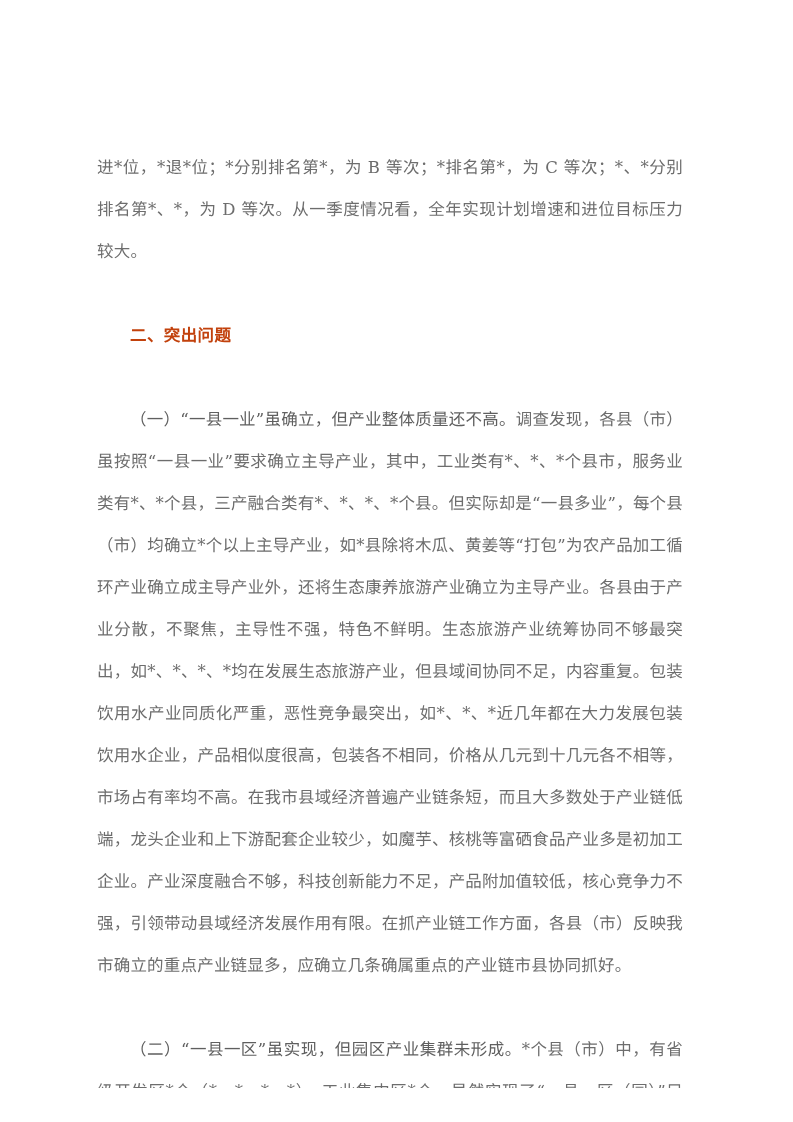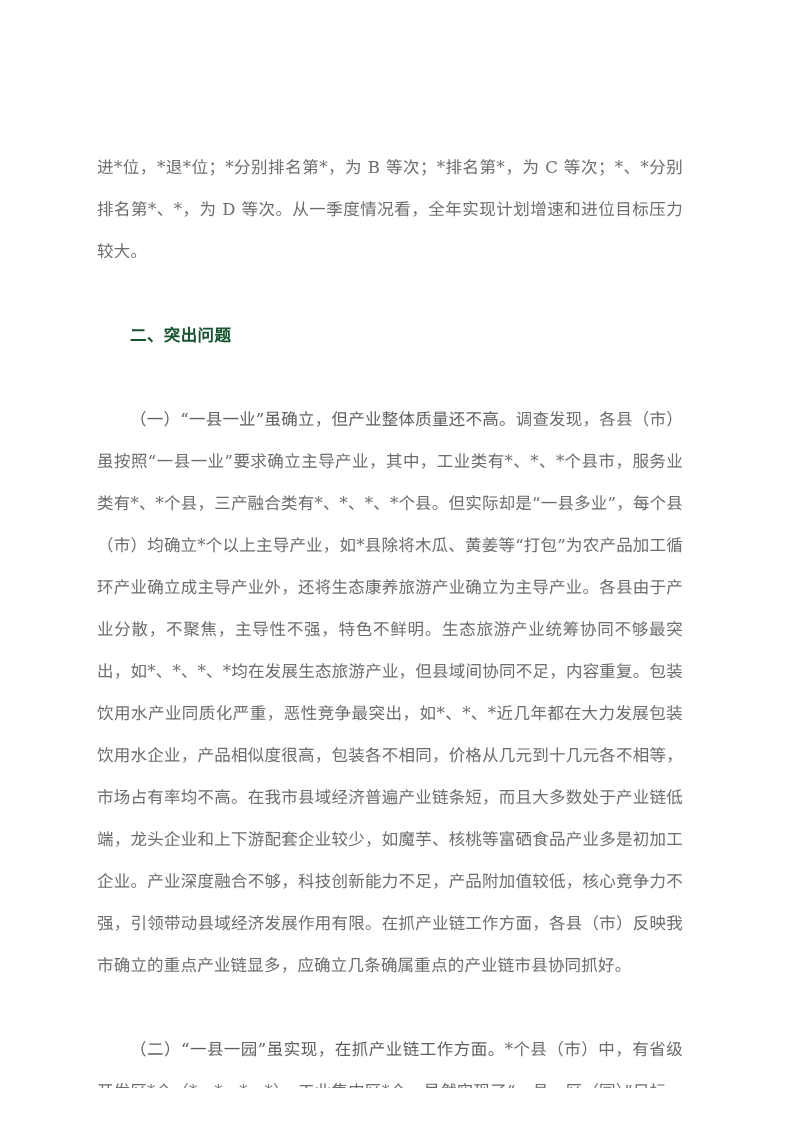--- a/index.html
+++ b/index.html
@@ -49,21 +49,21 @@
   
   .para.indent {
     text-indent: 2em;
   }
 
   
   .heading {
     font-family: "DejaVu Serif", "Liberation Serif", serif;
     font-size: 16.5px;
     line-height: 42px;
-    color: #14532d;
+    color: #c2410c;
     font-weight: bold;
     text-indent: 2em;
     margin: 0;
     letter-spacing: 0.4px;
   }
 
   
   .lead {
     font-weight: normal;
     color: #5f5f5f;
@@ -85,17 +85,17 @@
     <div class="gap-head"></div>
 
     <p class="heading">二、突出问题</p>
 
     <div class="gap-para"></div>
 
     <p class="para indent"><span class="lead">（一）“一县一业”虽确立，但产业整体质量还不高。</span><span>调查发现，各县（市）虽按照“一县一业”要求确立主导产业，其中，工业类有*、*、*个县市，服务业类有*、*个县，三产融合类有*、*、*、*个县。但实际却是“一县多业”，每个县（市）均确立*个以上主导产业，如*县除将木瓜、黄姜等“打包”为农产品加工循环产业确立成主导产业外，还将生态康养旅游产业确立为主导产业。各县由于产业分散，不聚焦，主导性不强，特色不鲜明。生态旅游产业统筹协同不够最突出，如*、*、*、*均在发展生态旅游产业，但县域间协同不足，内容重复。包装饮用水产业同质化严重，恶性竞争最突出，如*、*、*近几年都在大力发展包装饮用水企业，产品相似度很高，包装各不相同，价格从几元到十几元各不相等，市场占有率均不高。在我市县域经济普遍产业链条短，而且大多数处于产业链低端，龙头企业和上下游配套企业较少，如魔芋、核桃等富硒食品产业多是初加工企业。产业深度融合不够，科技创新能力不足，产品附加值较低，核心竞争力不强，引领带动县域经济发展作用有限。在抓产业链工作方面，各县（市）反映我市确立的重点产业链显多，应确立几条确属重点的产业链市县协同抓好。</span></p>
 
     <div class="gap-para"></div>
 
-    <p class="para indent"><span class="lead">（二）“一县一园”虽实现，在抓产业链工作方面。</span><span>*个县（市）中，有省级开发区*个（*、*、*、*）、工业集中区*个，虽然实现了“一县一区（园）”目标，但调查发现，大多数县域工业集中区“水、电、路、气、暖、讯”等基础设施还不完善，缺少物流、仓储等生产性服务和住宿、餐饮等生活性服务设施，如*、*、*、*、*、*、*等*个县（市）尚未通管道</span></p>
+    <p class="para indent"><span class="lead">（二）“一县一区”虽实现，但园区产业集群未形成。</span><span>*个县（市）中，有省级开发区*个（*、*、*、*）、工业集中区*个，虽然实现了“一县一区（园）”目标，但调查发现，大多数县域工业集中区“水、电、路、气、暖、讯”等基础设施还不完善，缺少物流、仓储等生产性服务和住宿、餐饮等生活性服务设施，如*、*、*、*、*、*、*等*个县（市）尚未通管道</span></p>
 
   </div>
 
 </div>
 
 </body></html>

